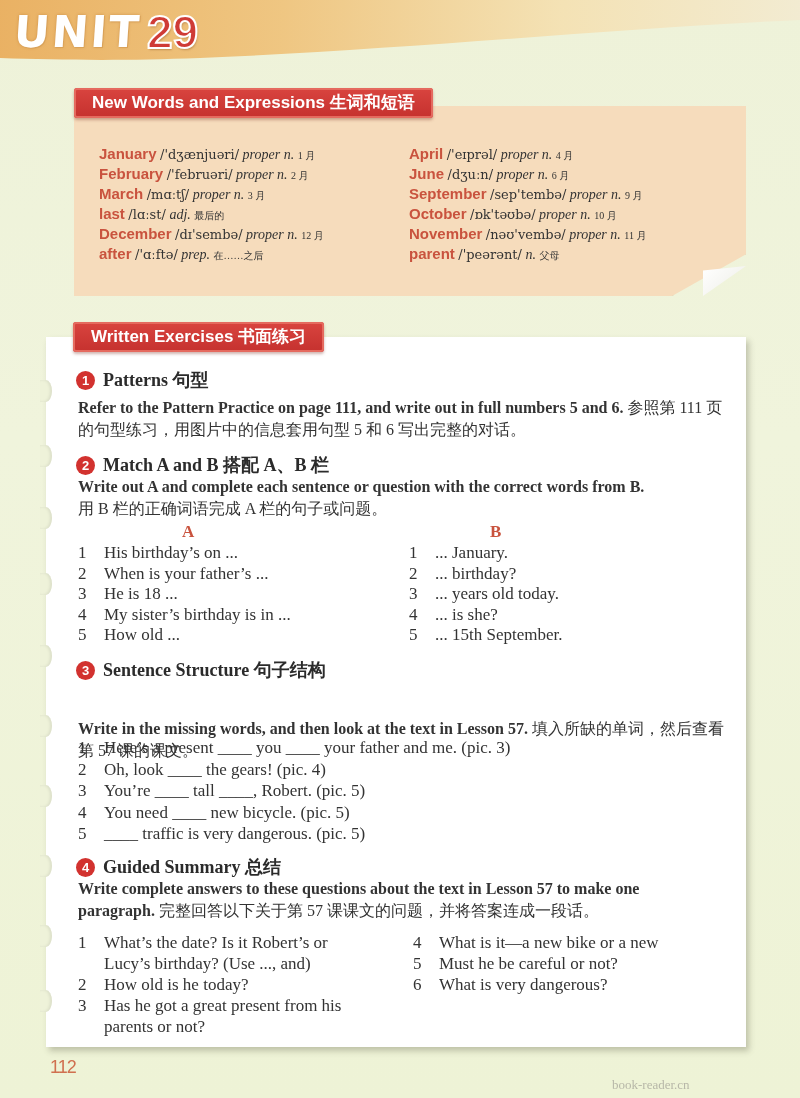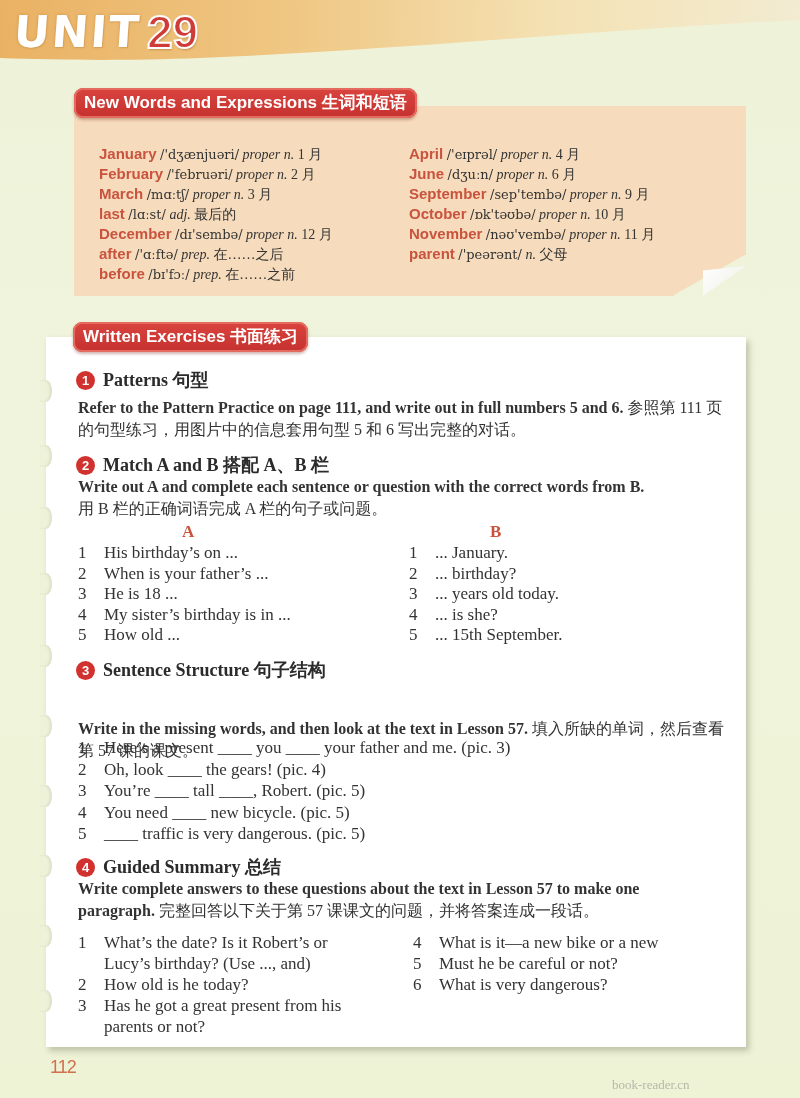--- a/index.html
+++ b/index.html
@@ -27,23 +27,23 @@
   }
   .unit-num {
     font-family:"Liberation Sans", sans-serif; font-weight:bold; font-size:46px;
     color:#cf3b36; line-height:52px;
     -webkit-text-stroke: 2px #ffffff;
     text-shadow: 1px 2px 2px rgba(120,60,20,.35);
   }
 
   
   .pill {
-    position:absolute; height:30px; padding:0 10px;
+    position:absolute; height:30px; padding:0 18px;
     background: linear-gradient(180deg, #d9443f 0%, #c5312e 100%);
-    color:#ffffff; border-radius:9px;
+    color:#ffffff; border-radius:3px;
     font-family:"Liberation Sans", sans-serif; font-weight:bold; font-size:17px;
     line-height:30px; white-space:nowrap;
     box-shadow: 0 2px 3px rgba(120,40,30,.35), inset 0 0 0 2px #e56a5f;
     z-index:3;
   }
 
   
   .words-panel {
     position:absolute; left:74px; top:106px; width:672px; height:190px;
     background:#f6dcbc;
@@ -61,21 +61,21 @@
     font-size:14px; line-height:20px;
   }
   .words-col.left { left:99px; }
   .words-col.right { left:409px; }
   .word-row { white-space:nowrap; height:20px; }
   .w {
     font-family:"Liberation Sans", sans-serif; font-weight:bold; color:#c9533e; font-size:15px;
   }
   .ipa { font-family:"DejaVu Serif", serif; font-size:13px; color:#333; }
   .pos { font-style:italic; color:#333; font-size:14px;text-align:center; }
-  .zh { color:#333; font-size:14px;margin-top:44px; }
+  .zh { color:#333; font-size:10px;margin-top:44px; }
 
   
   .card {
     position:absolute; left:46px; top:337px; width:700px; height:710px;
     background:#ffffff;
     box-shadow: 3px 4px 6px rgba(80,80,60,.3);
   }
   .hole {
     position:absolute; left:40px; width:12px; height:22px;
     background:#eef2d9; border-radius:0 50% 50% 0;
@@ -126,21 +126,20 @@
 <div class="fold"></div>
 <div class="pill" style="left:74px; top:88px;">New Words and Expressions 生词和短语</div>
 
 <div class="words-col left">
   <div class="word-row"><span class="w">January</span> <span class="ipa">/'dʒænjuəri/</span> <span class="pos">proper n.</span> <span class="zh">1 月</span></div>
   <div class="word-row"><span class="w">February</span> <span class="ipa">/'februəri/</span> <span class="pos">proper n.</span> <span class="zh">2 月</span></div>
   <div class="word-row"><span class="w">March</span> <span class="ipa">/mɑːtʃ/</span> <span class="pos">proper n.</span> <span class="zh">3 月</span></div>
   <div class="word-row"><span class="w">last</span> <span class="ipa">/lɑːst/</span> <span class="pos">adj.</span> <span class="zh">最后的</span></div>
   <div class="word-row"><span class="w">December</span> <span class="ipa">/dɪ'sembə/</span> <span class="pos">proper n.</span> <span class="zh">12 月</span></div>
   <div class="word-row"><span class="w">after</span> <span class="ipa">/'ɑːftə/</span> <span class="pos">prep.</span> <span class="zh">在……之后</span></div>
-  <div class="word-row"><span class="w">before</span> <span class="ipa">/bɪ'fɔː/</span> <span class="pos">prep.</span> <span class="zh">在……之前</span></div>
 </div>
 
 <div class="words-col right">
   <div class="word-row"><span class="w">April</span> <span class="ipa">/'eɪprəl/</span> <span class="pos">proper n.</span> <span class="zh">4 月</span></div>
   <div class="word-row"><span class="w">June</span> <span class="ipa">/dʒuːn/</span> <span class="pos">proper n.</span> <span class="zh">6 月</span></div>
   <div class="word-row"><span class="w">September</span> <span class="ipa">/sep'tembə/</span> <span class="pos">proper n.</span> <span class="zh">9 月</span></div>
   <div class="word-row"><span class="w">October</span> <span class="ipa">/ɒk'təʊbə/</span> <span class="pos">proper n.</span> <span class="zh">10 月</span></div>
   <div class="word-row"><span class="w">November</span> <span class="ipa">/nəʊ'vembə/</span> <span class="pos">proper n.</span> <span class="zh">11 月</span></div>
   <div class="word-row"><span class="w">parent</span> <span class="ipa">/'peərənt/</span> <span class="pos">n.</span> <span class="zh">父母</span></div>
 </div>

